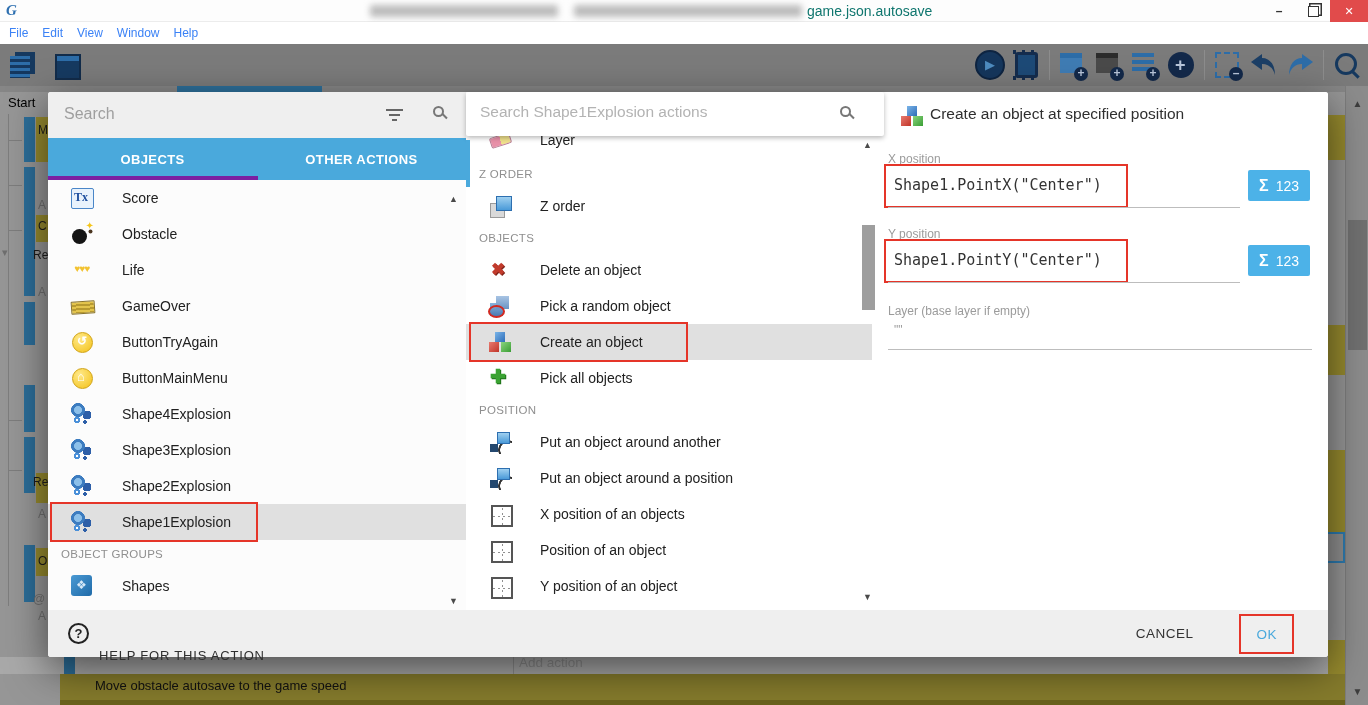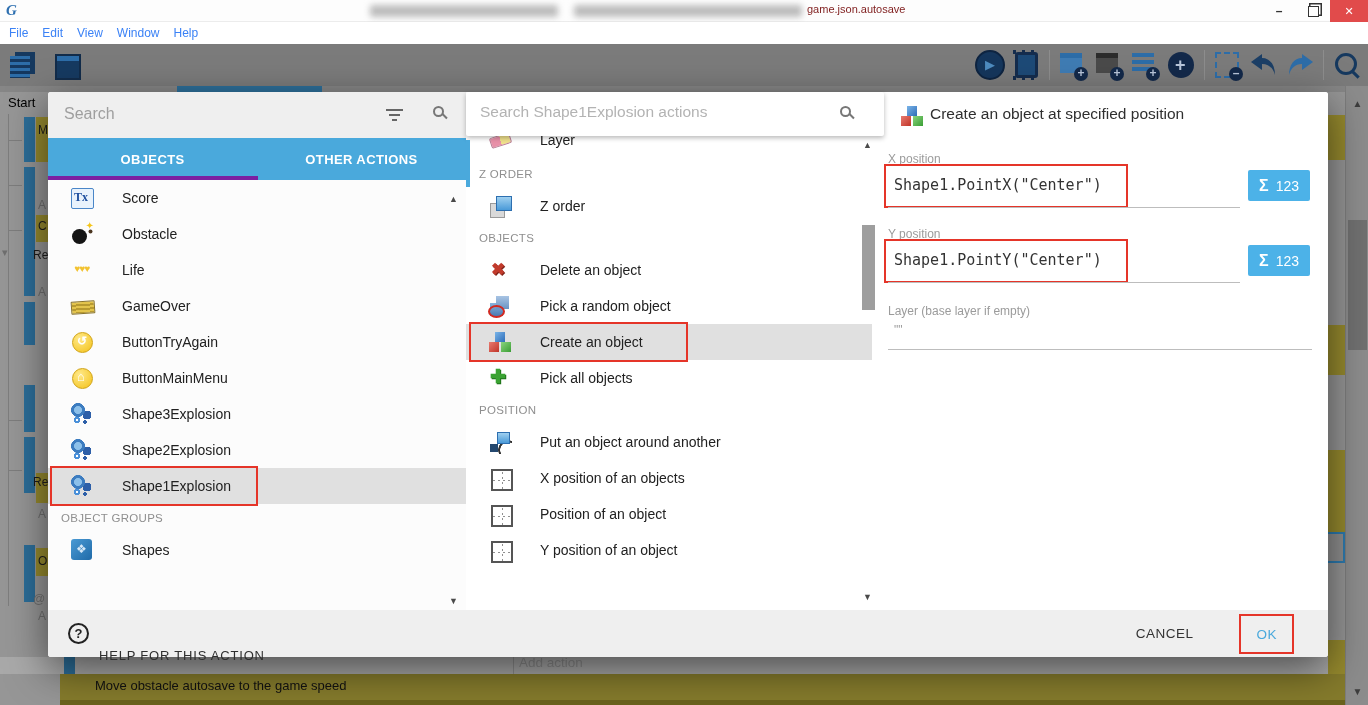--- a/index.html
+++ b/index.html
@@ -7,21 +7,21 @@
   body { font-family:"Liberation Sans", sans-serif; background:#fff; }
   .stage { position:relative; width:1368px; height:705px; overflow:hidden; }
 
   
   .titlebar { position:absolute; left:0; top:0; width:1368px; height:22px; background:#fdfdfd; border-bottom:1px solid #ececec; }
   .logo { position:absolute; left:6px; top:2px; width:16px; height:16px; font:italic bold 15px "Liberation Serif",serif; color:#2d6fb0; }
   .logo::before { content:"G"; }
   .blurblock { position:absolute; top:5px; height:12px; background:#bdbdbd; filter:blur(3px); border-radius:2px; }
   .b1 { left:370px; width:188px; }
   .b2 { left:574px; width:228px; }
-  .title-text { position:absolute; left:807px; top:3px; font-size:11px; color:#7f1d1d; }
+  .title-text { position:absolute; left:807px; top:3px; font-size:14px; color:#0f766e; }
   .winbtns { position:absolute; right:0; top:0; height:22px; display:flex; }
   .wbtn { width:34px; height:22px; display:flex; align-items:center; justify-content:center; font-size:12px; color:#333; }
   .wbtn-min::before { content:"–"; font-weight:bold; }
   .wbtn-restore::before { content:""; width:9px; height:9px; border:1.5px solid #333; display:block; box-shadow:2px -2px 0 -0.5px #fff, 2px -2px 0 1px #333; }
   .wbtn-close { width:38px; background:#e14b4b; color:#fff; }
   .wbtn-close::before { content:"✕"; font-size:11px; }
 
   
   .menubar { position:absolute; left:0; top:22px; width:1368px; height:22px; background:#fff; display:flex; align-items:center; padding-left:2px; }
   .menu-item { font-size:12px; color:#3b82f6; padding:0 7px; }
@@ -334,20 +334,24 @@
           <div class="row">
             <div class="ic ic-button-retry"></div>
             <span class="lbl">ButtonTryAgain</span>
           </div>
           <div class="row">
             <div class="ic ic-button-home"></div>
             <span class="lbl">ButtonMainMenu</span>
           </div>
           <div class="row">
             <div class="ic ic-shape-circles"></div>
+            <span class="lbl">Shape4Explosion</span>
+          </div>
+          <div class="row">
+            <div class="ic ic-shape-circles"></div>
             <span class="lbl">Shape3Explosion</span>
           </div>
           <div class="row">
             <div class="ic ic-shape-circles"></div>
             <span class="lbl">Shape2Explosion</span>
           </div>
           <div class="row sel">
             <div class="redbox rb-left"></div>
             <div class="ic ic-shape-circles"></div>
             <span class="lbl">Shape1Explosion</span>
@@ -388,20 +392,24 @@
             <span class="lbl">Create an object</span>
           </div>
           <div class="row">
             <div class="ic ic-pick-all"></div>
             <span class="lbl">Pick all objects</span>
           </div>
           <div class="sec-hdr">POSITION</div>
           <div class="row">
             <div class="ic ic-around-object"></div>
             <span class="lbl">Put an object around another</span>
+          </div>
+          <div class="row">
+            <div class="ic ic-around-position"></div>
+            <span class="lbl">Put an object around a position</span>
           </div>
           <div class="row">
             <div class="ic ic-position-grid"></div>
             <span class="lbl">X position of an objects</span>
           </div>
           <div class="row">
             <div class="ic ic-position-grid"></div>
             <span class="lbl">Position of an object</span>
           </div>
           <div class="row">

